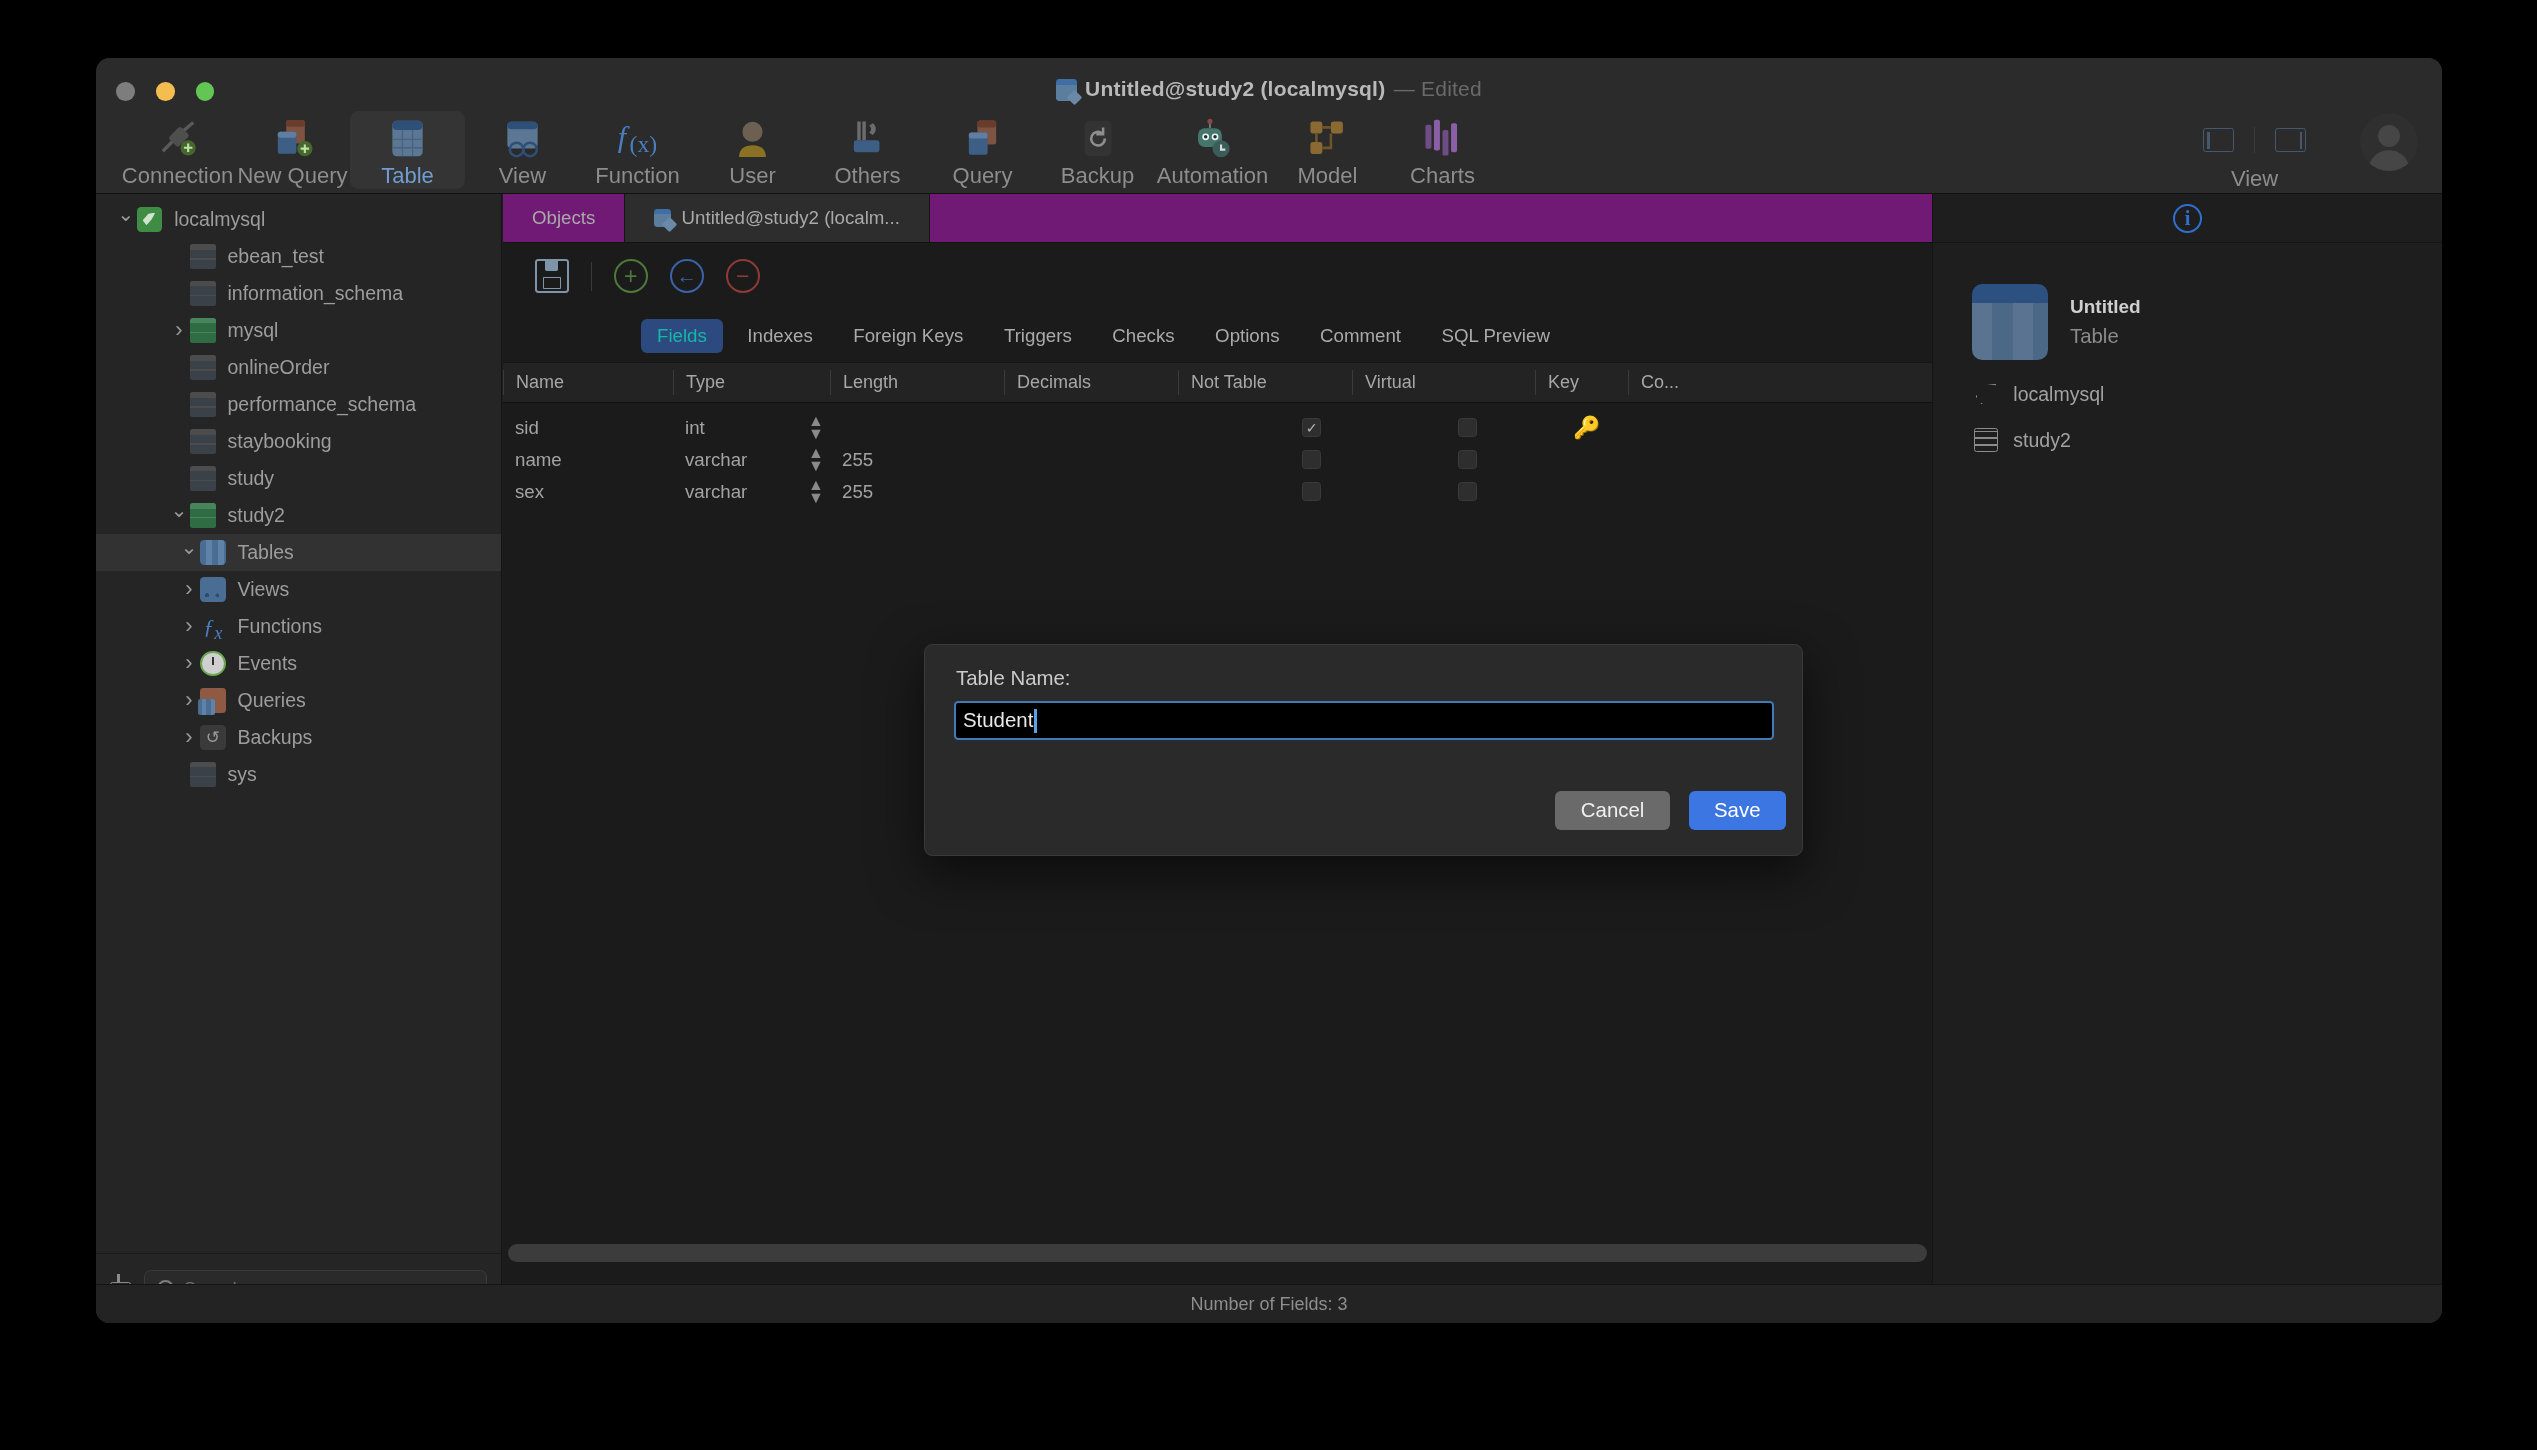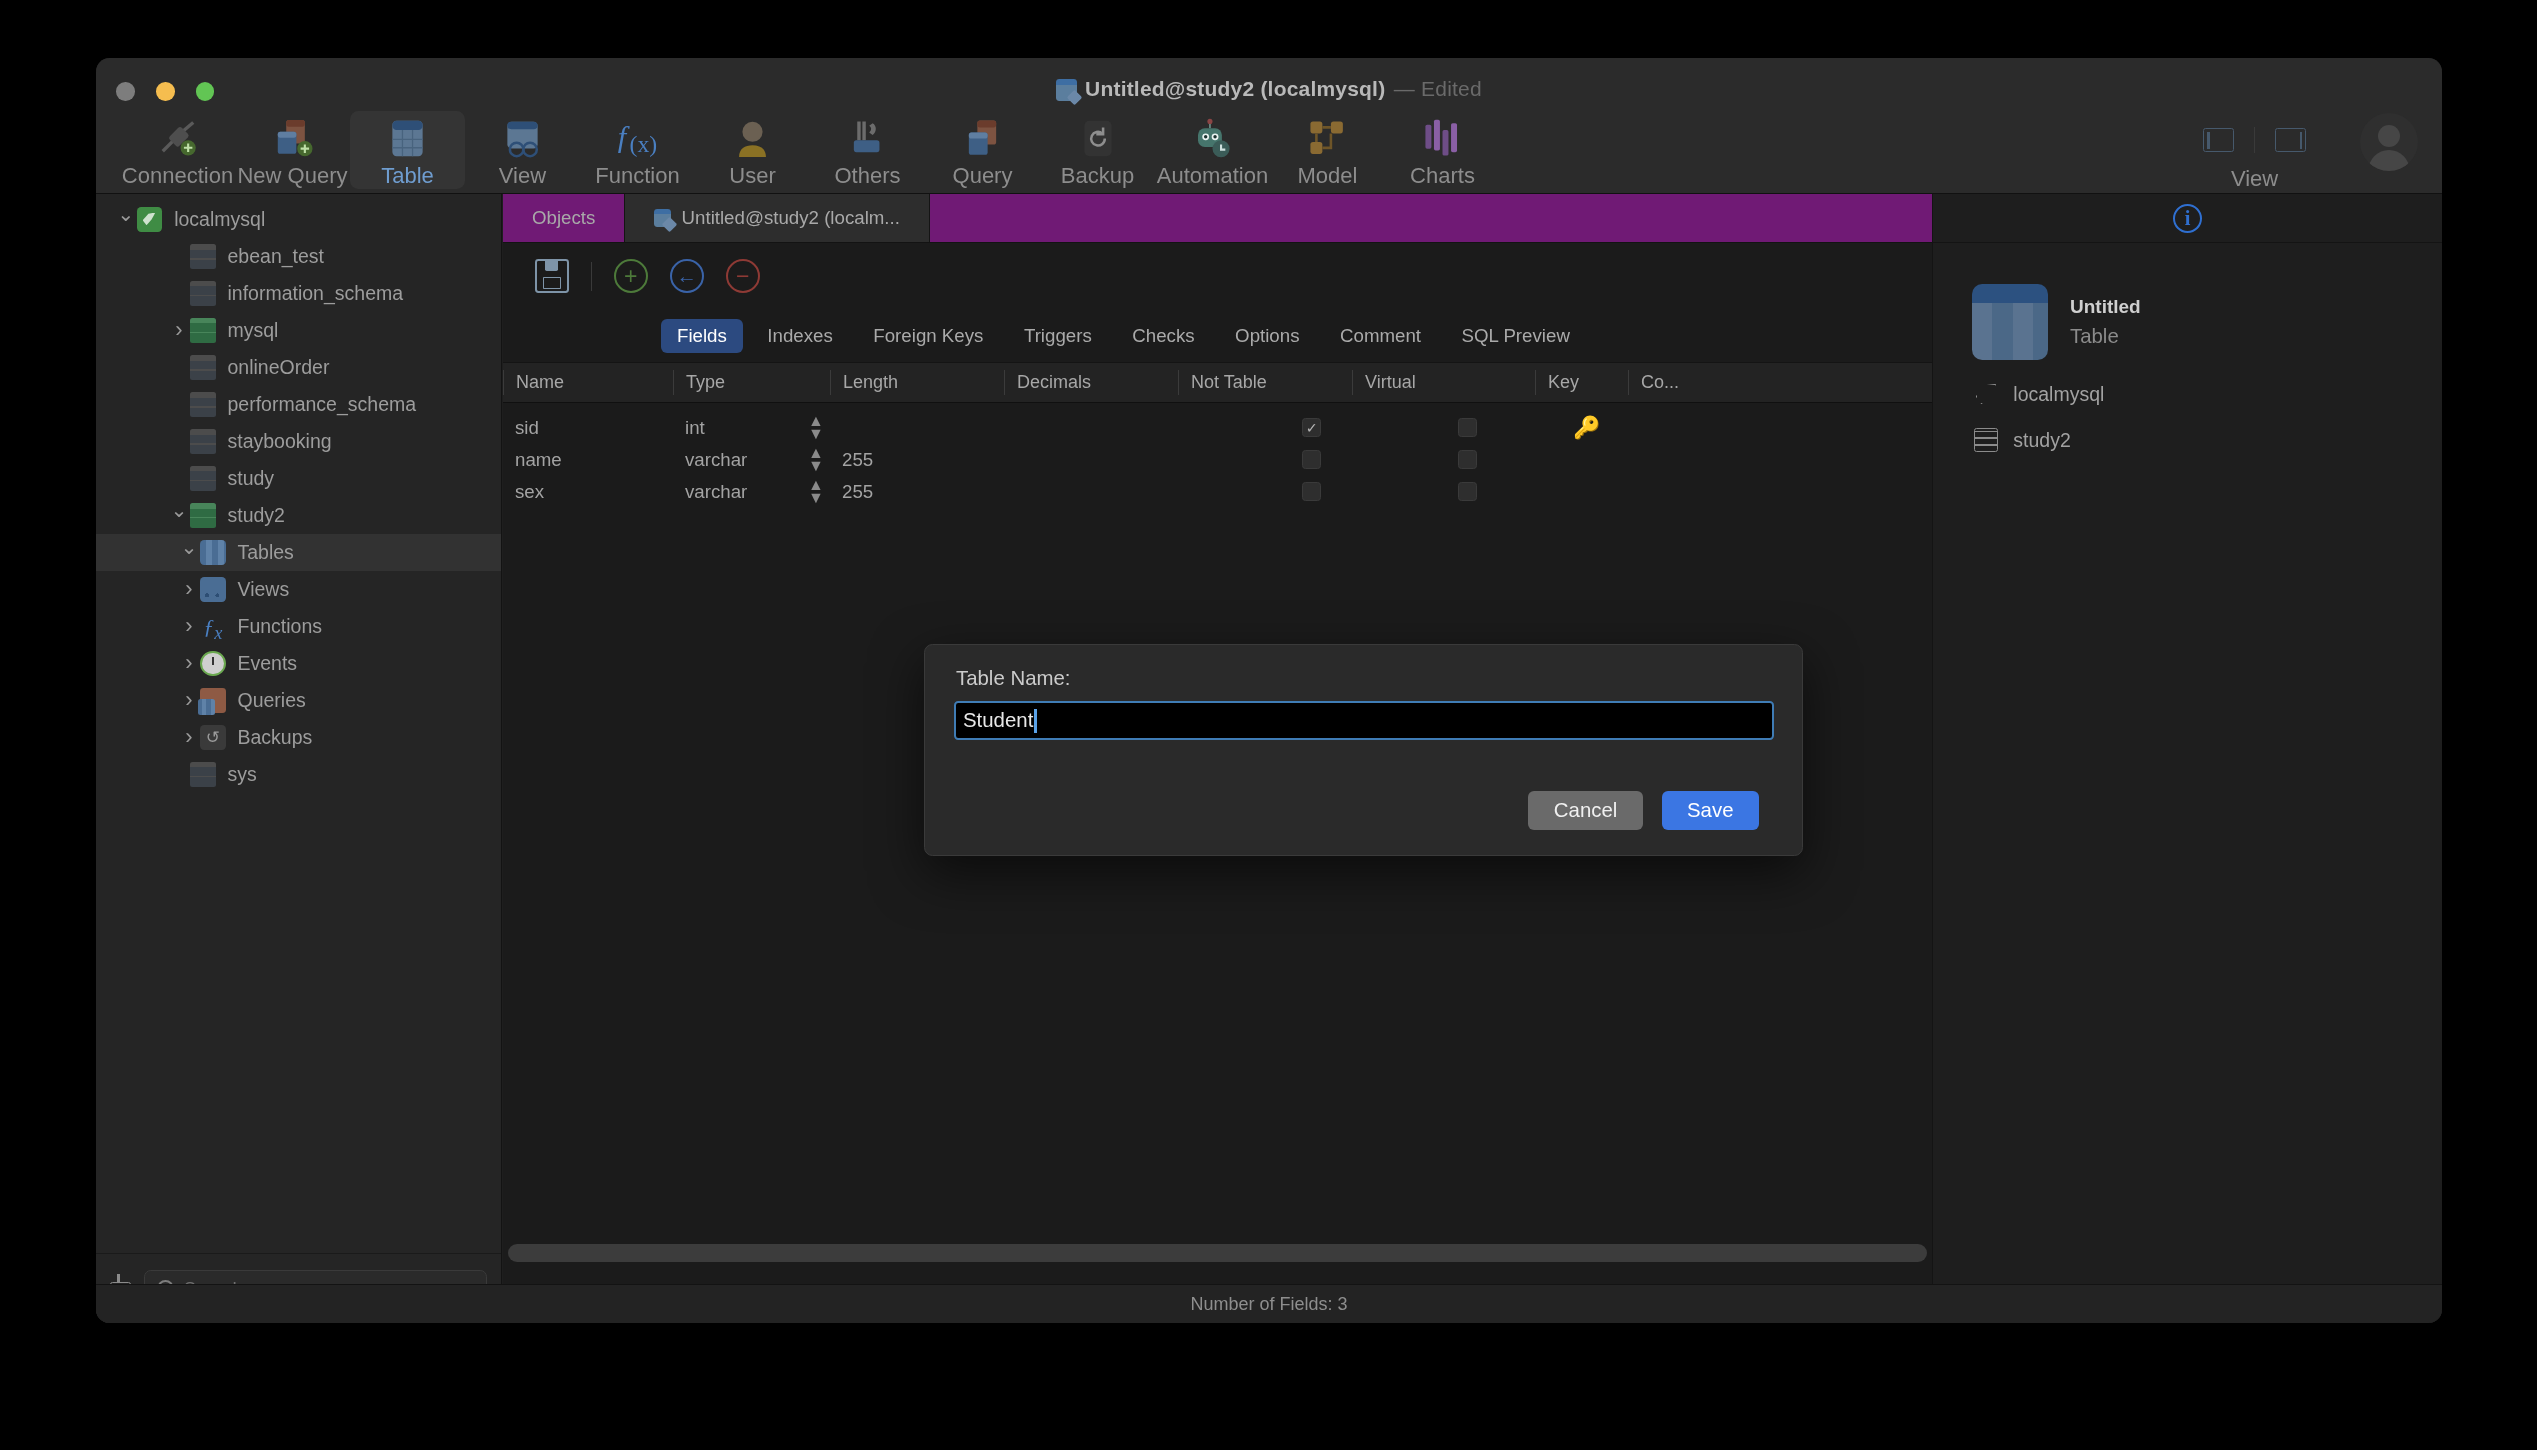--- a/index.html
+++ b/index.html
@@ -154,21 +154,21 @@
   .ic-save::after{content:"";position:absolute;left:6px;bottom:2.5px;right:6px;height:9.3px;border:1.7px solid #7e94a8;border-radius:0.8px;}
   .circ { border-radius:50%; border:2.1px solid; display:flex;align-items:center;justify-content:center;
           font-size:23px; line-height:1; }
   .ic-add { border-color:#4d7a3a; color:#4d7a3a; }
   .ic-insert { border-color:#3a63a8; color:#3a63a8; font-size:20.4px; }
   .ic-del { border-color:#8e3a35; color:#8e3a35; }
   .tbar-sep { width:0.8px; height:29px; background:#3a3a3a; }
 
   #subtabs { height:53px; display:flex; align-items:center; gap:8.5px; padding-left:138px; background:#1b1b1b; }
   .stab { font-size:18.7px; color:#aaaaaa; padding:6px 16px; border-radius:6px; cursor:default; }
-  .stab.active { background:#2c4a80; color:#ffffff;margin-left:20px; }
+  .stab.active { background:#2c4a80; color:#14b8a6; }
 
   #grid { position:absolute; left:0; right:0; top:168px; bottom:42px; background:#1b1b1b; }
   #grid-head { display:flex; height:41px; background:#232323; border-bottom:0.8px solid #101010; border-top:0.8px solid #141414;}
   .gh { font-size:18px; color:#a7a7a7; display:flex; align-items:center; padding-left:12px;
         border-left:0.8px solid #3b3b3b; height:25.5px; align-self:center; }
   .grow { display:flex; height:32px; align-items:center; }
   .gc { font-size:18.7px; color:#a3a3a3; padding-left:12px; display:flex; align-items:center; height:100%; }
   .stepper { color:#8a8a8a; font-size:16px; line-height:0.8; display:flex; flex-direction:column; }
   .cbx { width:18.7px;height:18.7px;border-radius:3.4px;background:#2e2e2e;border:0.8px solid #3a3a3a;
          display:flex;align-items:center;justify-content:center;color:#b5b5b5;font-size:14.4px;}
@@ -209,21 +209,21 @@
     box-shadow:0 17px 51px rgba(0,0,0,0.6);
   }
   #modal-label { position:absolute; left:31px; top:22px; font-size:20.4px; color:#cbcbcb; }
   #modal-input {
     position:absolute; left:29px; top:56px; width:820px; height:39px;
     background:#000000; border:2.5px solid #3f7cb5; border-radius:4.2px;
     display:flex; align-items:center; padding-left:7px;
   }
   #modal-value { font-size:20.4px; color:#e8e8e8; }
   #caret { width:2.5px; height:24px; background:#5aa2e8; margin-left:0.8px; }
-  #modal-btns { position:absolute; right:43px; bottom:25.5px; display:flex; gap:18.7px; }
+  #modal-btns { position:absolute; right:16px; bottom:25.5px; display:flex; gap:18.7px; }
   .mbtn { height:39px; border-radius:6px; font-size:20.4px; display:flex; align-items:center;
           justify-content:center; padding:0 25.5px; cursor:default; }
   .mbtn.cancel { background:#6a6a6a; color:#f0f0f0; min-width:95px; }
   .mbtn.save { background:#3b76e3; color:#ffffff; min-width:95px; }
 </style>
 </head>
 <body>
 
 <div id="window">
 

